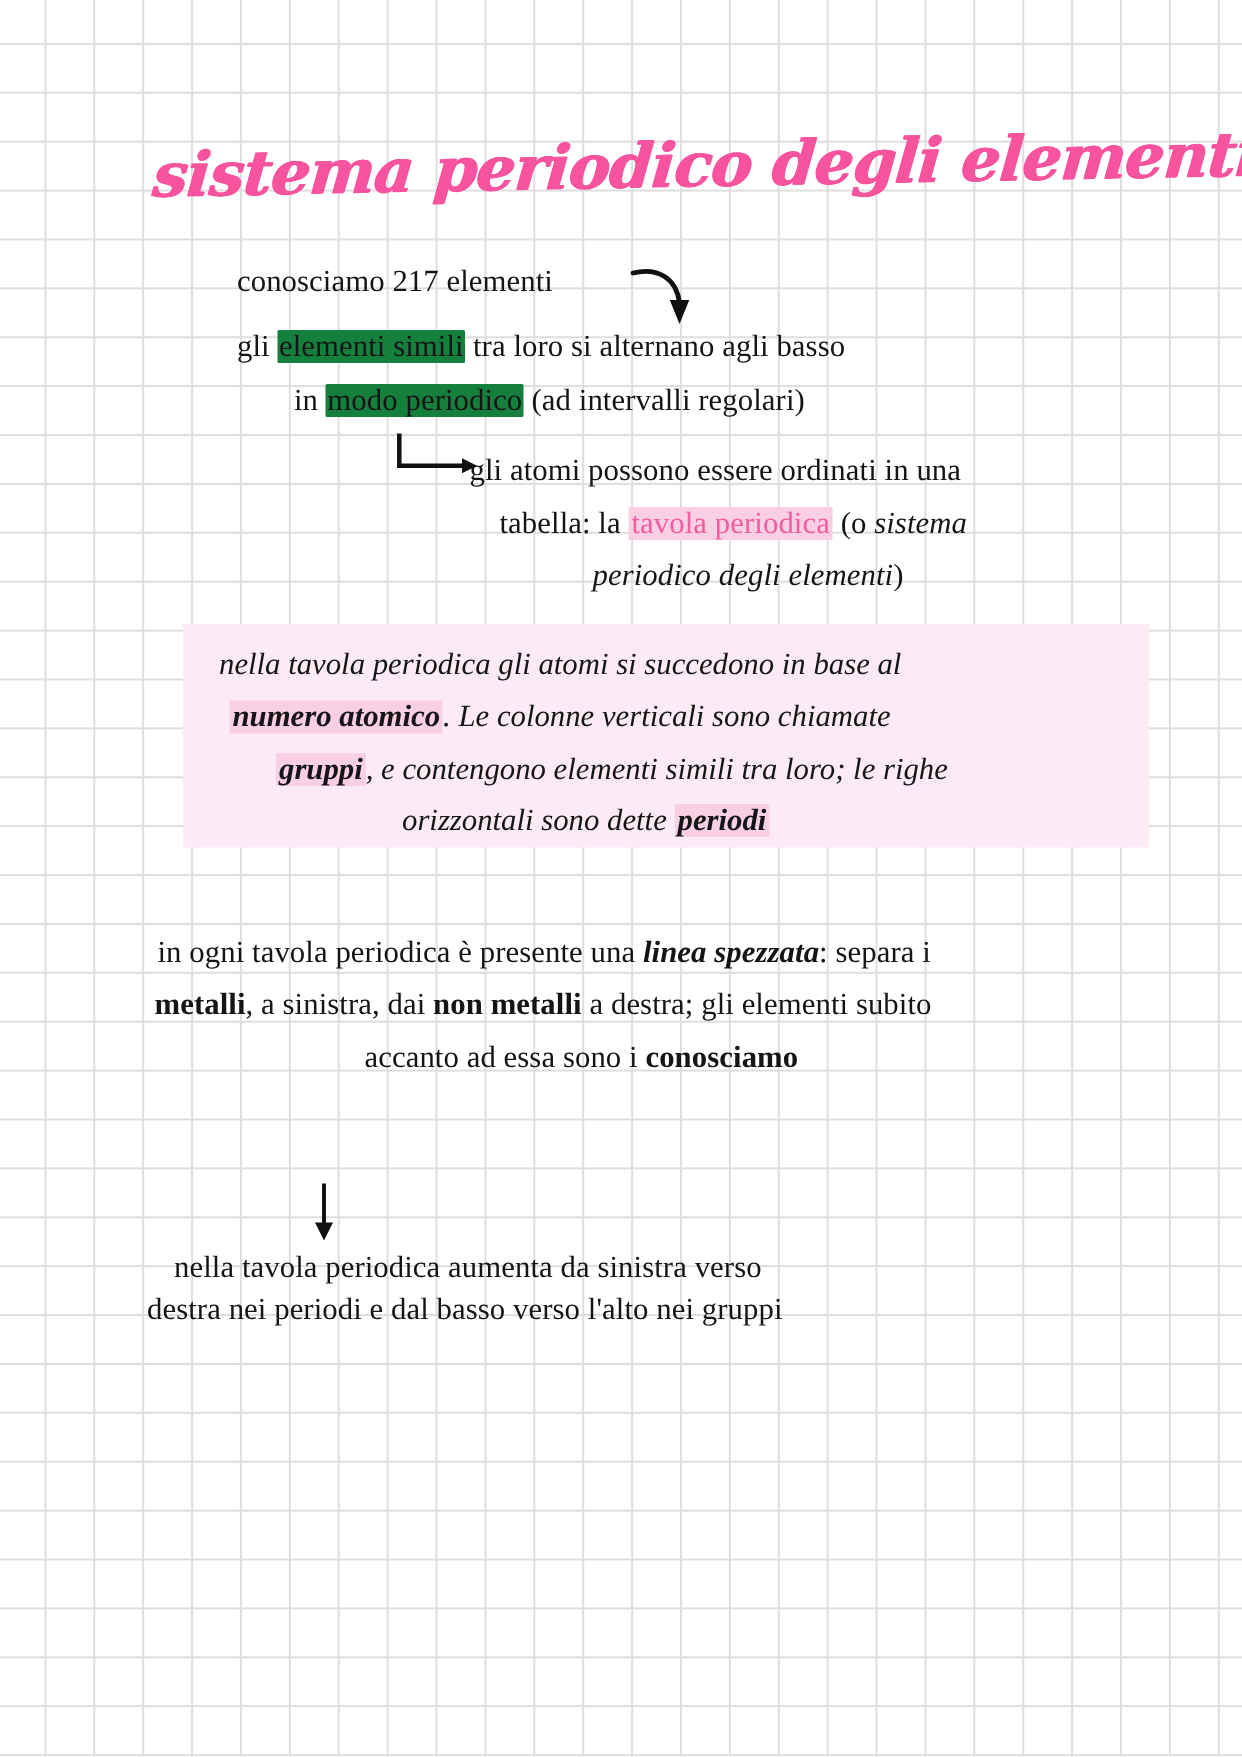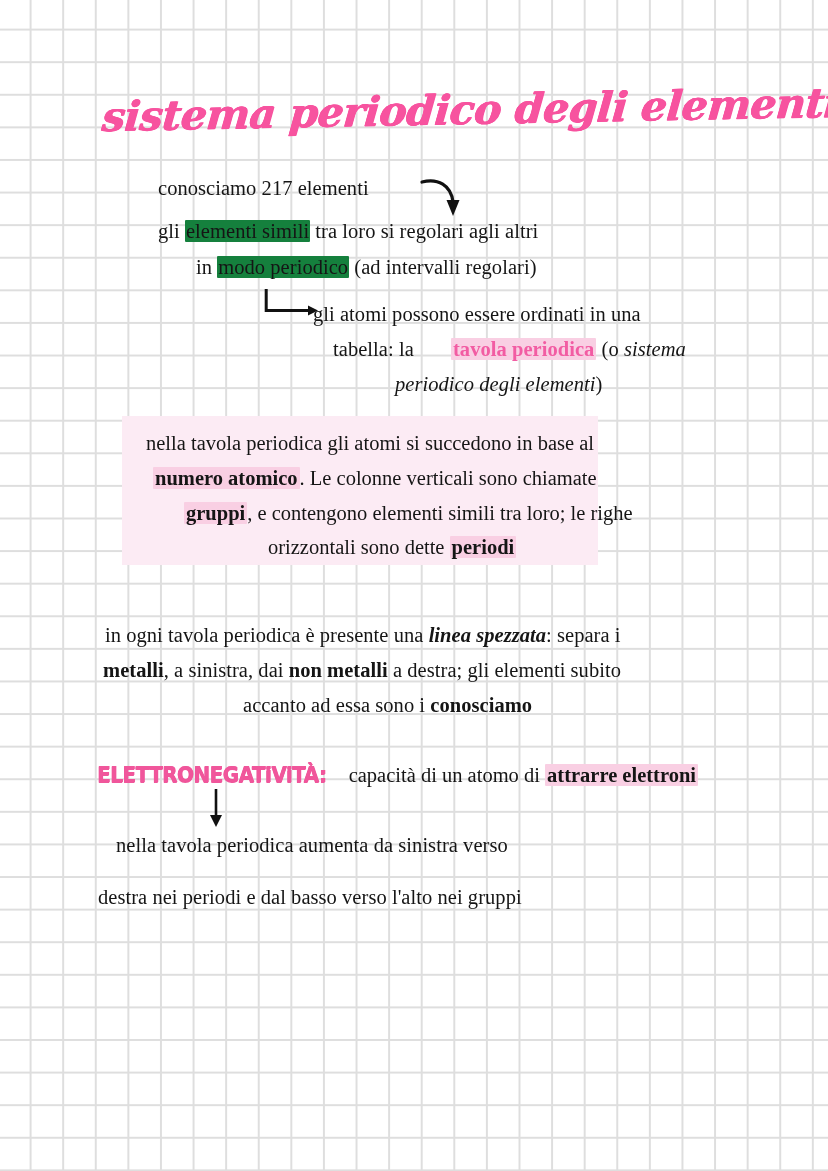--- a/index.html
+++ b/index.html
@@ -58,22 +58,21 @@
     padding: 0 1px;
     border-radius: 1px;
   }
   .hl-strong {
     background-color: #f9cfe3;
     padding: 0 2px;
     border-radius: 1px;
   }
   .pinktext {
     color: #f25ca3;
-    font-weight: 700;
-    margin-left: 32px;
+    font-weight: 400;
   }
   .b { font-weight: 700; text-align: right; }
   .i { font-style: italic; }
   .bi { font-weight: 700; font-style: italic; }
 
   
   #line-known {
     left: 158px;
     top: 171px;
   }
@@ -115,23 +114,24 @@
   #line-tableb {
     left: 395px;
     top: 367px;
   }
 
   
   #pink-box {
     position: absolute;
     left: 122px;
     top: 416px;
-    width: 476px;
+    width: 644px;
     height: 149px;
     background-color: #fcebf4;
+    font-style: italic;
   }
   #pink-box .bl { position: absolute; white-space: nowrap; font-size: 20.5px; }
   #bx-l1 { left: 24px; top: 16px; }
   #bx-l2 { left: 31px; top: 51px; }
   #bx-l3 { left: 16px; top: 86px; padding-left: 46px; }
   #bx-l4 { left: 146px; top: 120px; }
   #pink-box .hl, #pink-box .hl-strong { background-color: #f9cfe3; }
 
   
   #para-line1 { left: 105px; top: 618px; }
@@ -161,42 +161,42 @@
 
   #arrow-down {
     position: absolute;
     left: 205px;
     top: 788px;
     width: 22px;
     height: 40px;
   }
 
   #eneg-l1 { left: 116px; top: 830px; }
-  #eneg-l2 { left: 98px; top: 882px; }
+  #eneg-l2 { left: 98px; top: 858px; }
   #eneg-l1, #eneg-l2 { line-height: 30px; }
 </style>
 </head>
 <body>
 
 <div class="page">
 
   <div class="title" id="title">sistema periodico degli elementi</div>
 
   <div class="tblock" id="line-known">
     <span class="tline">conosciamo 217 elementi</span>
   </div>
 
   <svg id="arrow-curve" viewBox="0 0 46 46" xmlns="http://www.w3.org/2000/svg">
     <path d="M2,6 C18,2 31,9 33,26" stroke="#111" stroke-width="3.2" fill="none" stroke-linecap="round"></path>
     <path d="M33,40 L26.5,24 L39.5,24 Z" fill="#111"></path>
   </svg>
 
   <div class="tblock" id="line-similar">
     <span class="tline">
-      <span>gli </span><span class="hl">elementi simili</span><span> tra loro si regolari agli altri</span>
+      <span>gli </span><span class="hl">elementi simili</span><span> tra loro si alternano agli basso</span>
     </span>
   </div>
 
   <div class="tblock" id="line-periodic">
     <span class="tline">
       <span>in </span><span class="hl">modo periodico</span><span> (ad intervalli regolari)</span>
     </span>
   </div>
 
   <svg id="arrow-elbow" viewBox="0 0 56 32" xmlns="http://www.w3.org/2000/svg">
@@ -230,23 +230,20 @@
   <div class="tblock" id="para-line2">
     <span class="tline"><span class="b">metalli</span><span>, a sinistra, dai </span><span class="b">non metalli</span><span> a destra; gli elementi subito</span></span>
   </div>
   <div class="tblock" id="para-line1">
     <span class="tline"><span>in ogni tavola periodica è presente una </span><span class="bi">linea spezzata</span><span>: separa i</span></span>
   </div>
   <div class="tblock" id="para-line3">
     <span class="tline"><span>accanto ad essa sono i </span><span class="b">conosciamo</span></span>
   </div>
 
-  <div id="eneg-row">
-    <span class="marker">ELETTRONEGATiViTÀ:</span><span> capacità di un atomo di </span><span class="hl-strong b">attrarre elettroni</span>
-  </div>
 
   <svg id="arrow-down" viewBox="0 0 22 40" xmlns="http://www.w3.org/2000/svg">
     <path d="M11,1 L11,30" stroke="#111" stroke-width="2.6" fill="none"></path>
     <path d="M11,39 L5,27 L17,27 Z" fill="#111"></path>
   </svg>
 
   <div class="tblock" id="eneg-l1">
     <span class="tline">nella tavola periodica aumenta da sinistra verso</span>
   </div>
   <div class="tblock" id="eneg-l2">

